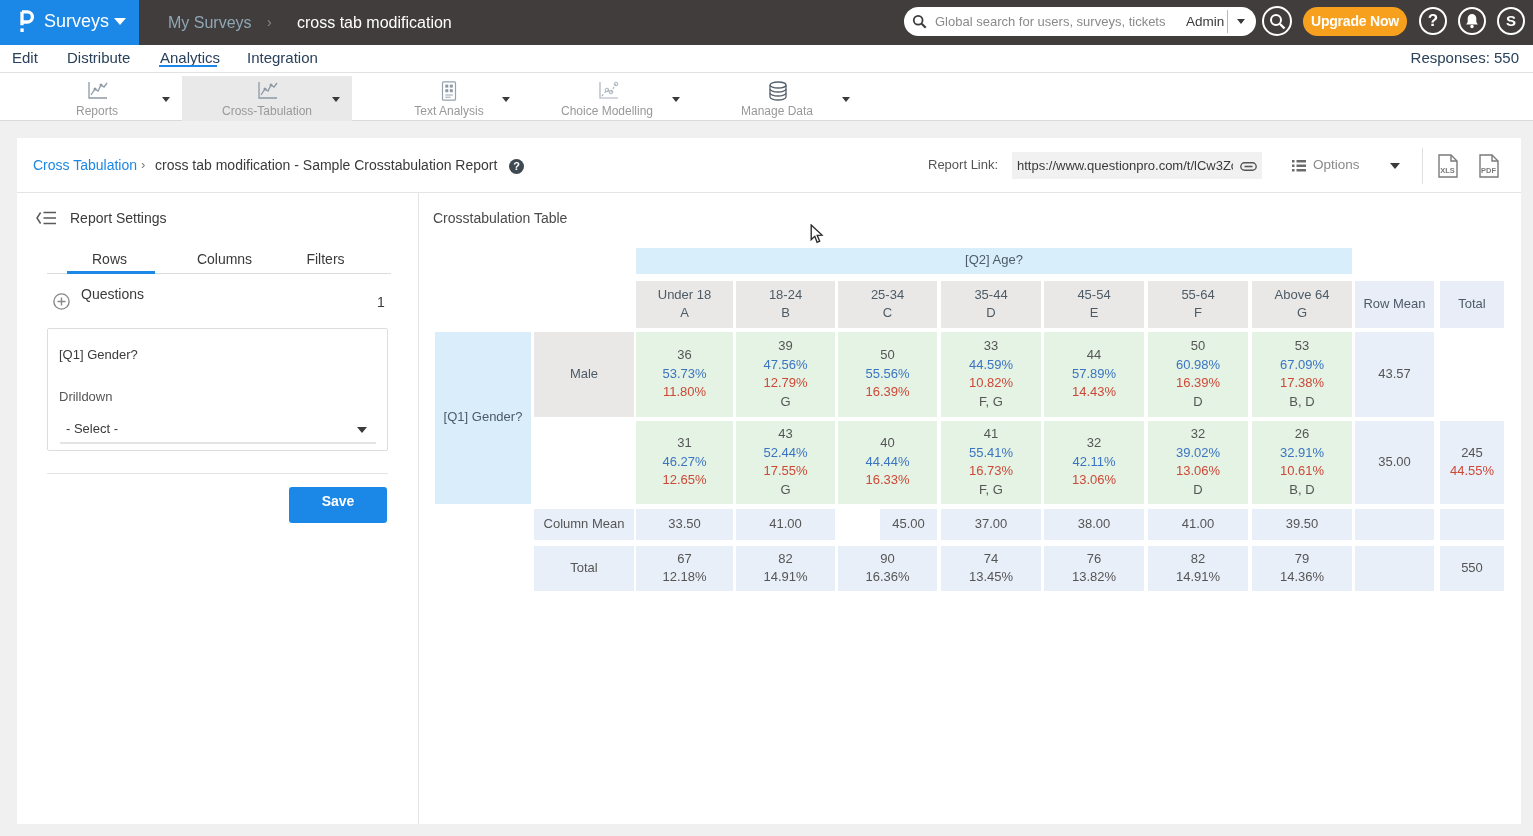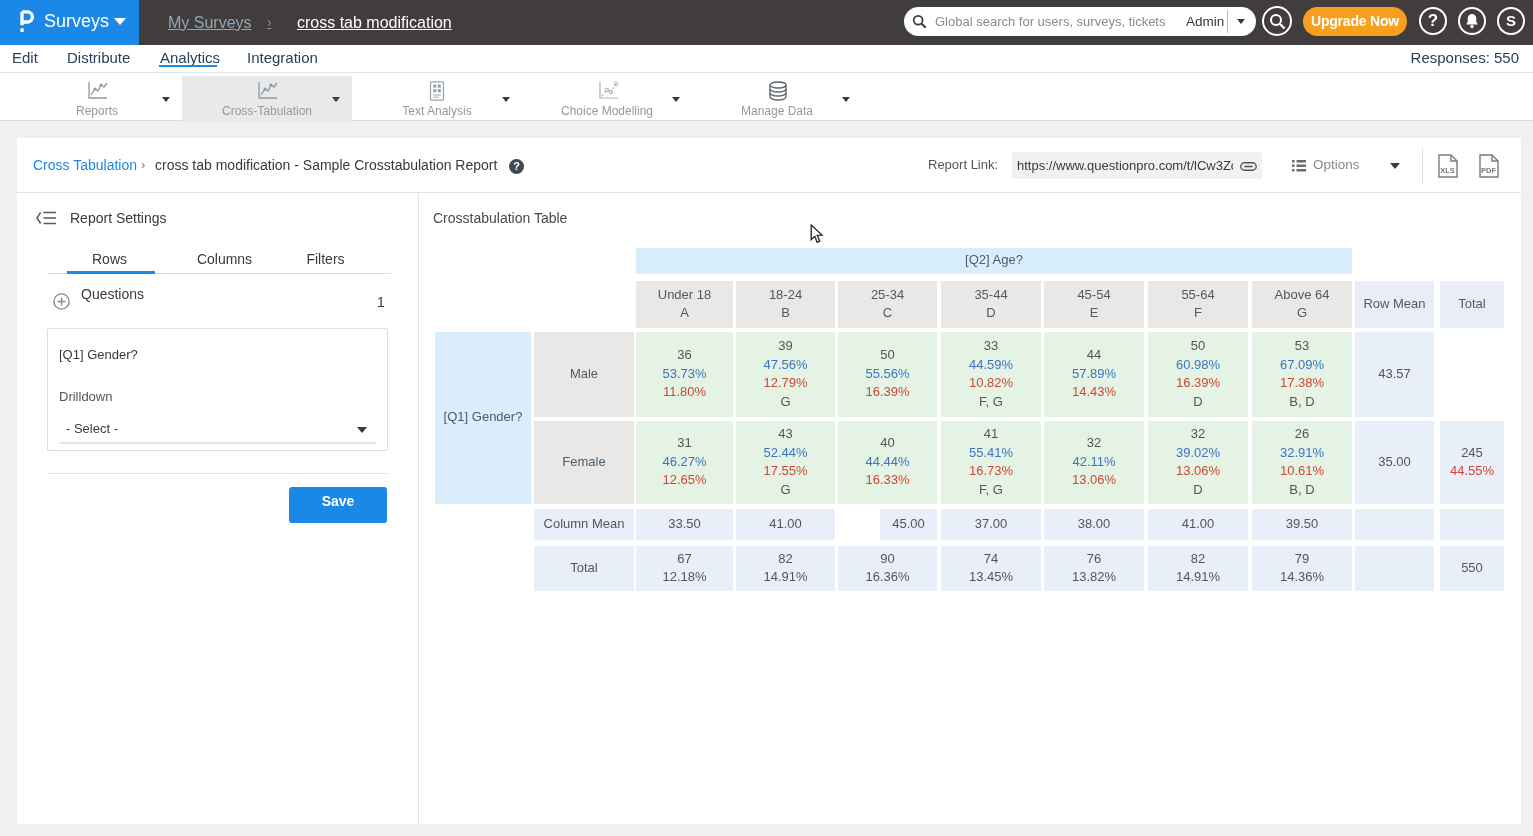--- a/index.html
+++ b/index.html
@@ -6,21 +6,21 @@
   html,body { width:1533px; height:836px; overflow:hidden; font-family:"Liberation Sans", sans-serif; background:#f0f0f0; }
   body { opacity:0.999; -webkit-font-smoothing:antialiased; }
 
   
   .topbar { position:absolute; left:0; top:0; width:1533px; height:45px; background:#413d3d; }
   .logo { position:absolute; left:0; top:0; width:139px; height:46px; background:#1b87e6; color:#fff; }
   .logo svg { position:absolute; left:20px; top:10px; }
   .logo .t { position:absolute; left:44px; top:11px; font-size:18px; color:#fff; }
   .caret { display:inline-block; width:0; height:0; border-left:5px solid transparent; border-right:5px solid transparent; border-top:6px solid #fff; }
   .logo .caret { position:absolute; left:114px; top:18px; border-left-width:6px; border-right-width:6px; border-top-width:7px; }
-  .crumb { position:absolute; top:0; height:39px; line-height:45px; font-size:16px;text-decoration:underline; }
+  .crumb { position:absolute; top:0; height:39px; line-height:45px; font-size:16px; }
   .crumb1 { left:168px; color:#8fa6b5; }
   .crumbsep { left:267px; color:#8a8a8a; font-size:14px; }
   .crumb2 { left:297px; color:#fff; }
 
   .search { position:absolute; left:904px; top:7px; width:352px; height:29px; background:#fff; border-radius:15px; }
   .search .ph { position:absolute; left:31px; top:7px; font-size:13px; color:#8a8a8a; }
   .search .admin { position:absolute; left:282px; top:7px; font-size:13.5px; color:#3a3a3a; }
   .search .div { position:absolute; left:323px; top:3px; width:1px; height:23px; background:#b9b9b9; }
   .search .caret { position:absolute; left:333px; top:12px; border-top-color:#3a3a3a; border-left-width:4px; border-right-width:4px; border-top-width:5px; }
   .circbtn { position:absolute; border:2px solid #fff; border-radius:50%; }
@@ -156,21 +156,21 @@
           <path d="M4 14 L8 8 L11 10 L14 4 L17 6 L20 2"></path>
         </g>
         <g fill="#8d99a5">
           <circle cx="8" cy="8" r="1.5"></circle>
           <circle cx="14" cy="4" r="1.5"></circle>
         </g>
       </svg>
       <div class="lbl">Cross-Tabulation</div>
     </div>
     <div class="tabcaret" style="left:332px;"></div>
-    <div class="tab" style="left:352px;">
+    <div class="tab" style="left:364px;">
       <svg width="20" height="20" viewBox="0 0 20 20">
         <rect x="3.5" y="0.8" width="13" height="18.4" rx="1" fill="none" stroke="#97a1ad" stroke-width="1.2"></rect>
         <g fill="#8d99a5">
           <rect x="6.3" y="3.6" width="3" height="3"></rect>
           <rect x="10.8" y="3.6" width="3" height="3"></rect>
           <rect x="6.3" y="8.2" width="3" height="3"></rect>
           <rect x="10.8" y="8.2" width="3" height="3"></rect>
         </g>
         <g stroke="#97a1ad" stroke-width="1">
           <path d="M6.3 14 H13.8 M6.3 16.2 H11.5"></path>
@@ -332,21 +332,20 @@
         <span>D</span>
       </div>
       <div class="c bg-grn" style="grid-row:5; grid-column:17;">
         <span>53</span>
         <span class="tb">67.09%</span>
         <span class="tr">17.38%</span>
         <span>B, D</span>
       </div>
       <div class="c bg-blu" style="grid-row:5; grid-column:19;">43.57</div>
 
-      <div class="c bg-hdr" style="grid-row:7; grid-column:3;">Female</div>
       <div class="c bg-grn" style="grid-row:7; grid-column:5;">
         <span>31</span>
         <span class="tb">46.27%</span>
         <span class="tr">12.65%</span>
       </div>
       <div class="c bg-grn" style="grid-row:7; grid-column:7;">
         <span>43</span>
         <span class="tb">52.44%</span>
         <span class="tr">17.55%</span>
         <span>G</span>

